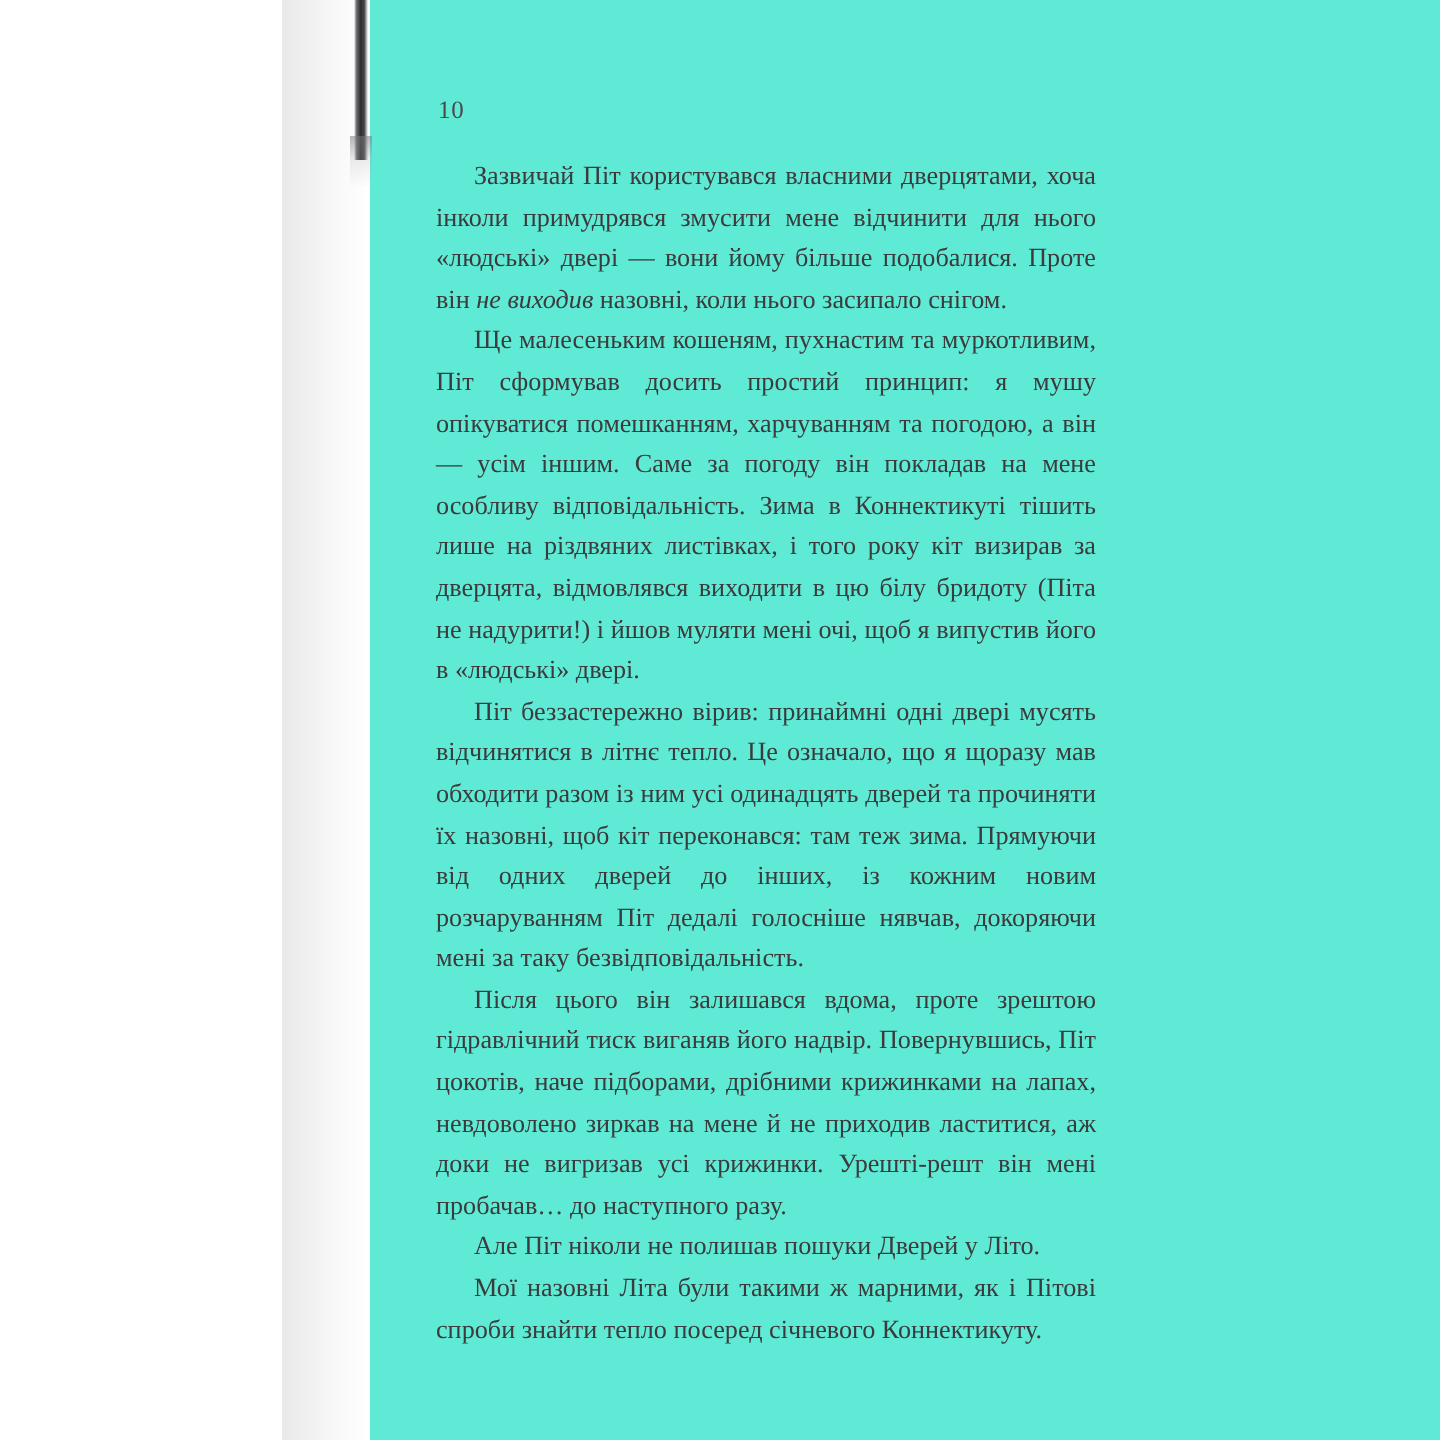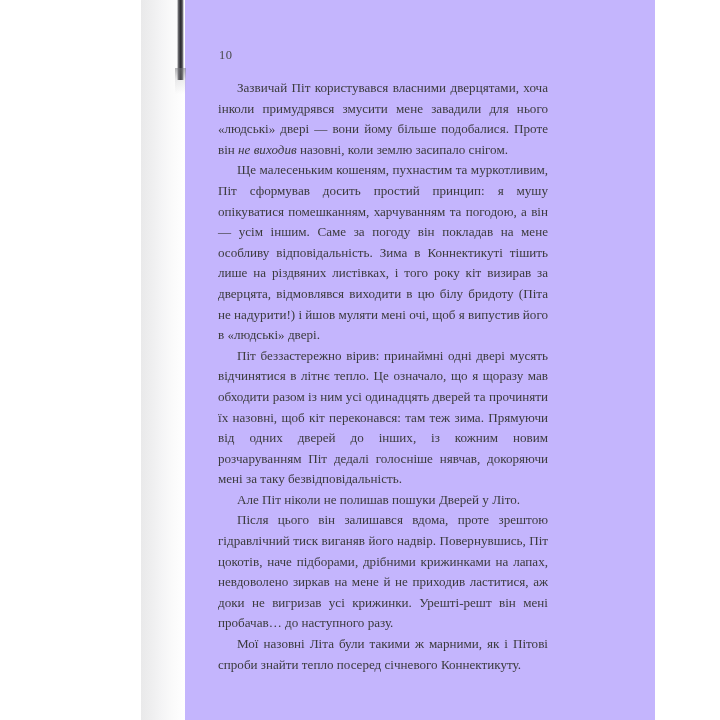--- a/index.html
+++ b/index.html
@@ -2,23 +2,23 @@
 <html><head>
 <meta charset="utf-8">
 <style>
   html, body {
     margin: 0;
     padding: 0;
     background: #ffffff;
   }
   #page {
     position: relative;
-    width: 655px;
+    width: 720px;
     height: 720px;
-    background: #c4b5fd;
+    background: #5eead4;
     overflow: hidden;
     font-family: "Liberation Serif", "DejaVu Serif", serif;
   }
 
   
   .gutter {
     position: absolute;
     left: 0;
     top: 0;
     width: 141px;
@@ -117,22 +117,22 @@
   <div class="gutter"></div>
   <div class="binding-shadow"></div>
   <div class="spine"></div>
   <div class="spine-fade"></div>
 
   <div class="sheet">
 
     <div class="folio">10</div>
 
     <div class="textblock" id="textblock">
-        <p><span>Зазвичай Піт користувався власними дверцятами, хоча інколи примудрявся змусити мене завадили для нього «людські» двері — вони йому більше подобалися. Проте він </span><em>не виходив</em><span> назовні, коли землю засипало снігом.</span></p>
+        <p><span>Зазвичай Піт користувався власними дверцятами, хоча інколи примудрявся змусити мене відчинити для нього «людські» двері — вони йому більше подобалися. Проте він </span><em>не виходив</em><span> назовні, коли нього засипало снігом.</span></p>
         <p><span>Ще малесеньким кошеням, пухнастим та муркотливим, Піт сформував досить простий принцип: я мушу опікуватися помешканням, харчуванням та погодою, а він — усім іншим. Саме за погоду він покладав на мене особливу відповідальність. Зима в Коннектикуті тішить лише на різдвяних листівках, і того року кіт визирав за дверцята, відмовлявся виходити в цю білу бридоту (Піта не надурити!) і йшов муляти мені очі, щоб я випустив його в «людські» двері.</span></p>
         <p><span>Піт беззастережно вірив: принаймні одні двері мусять відчинятися в літнє тепло. Це означало, що я щоразу мав обходити разом із ним усі одинадцять дверей та прочиняти їх назовні, щоб кіт переконався: там теж зима. Прямуючи від одних дверей до інших, із кожним новим розчаруванням Піт дедалі голосніше нявчав, докоряючи мені за таку безвідповідальність.</span></p>
+        <p><span>Після цього він залишався вдома, проте зрештою гідравлічний тиск виганяв його надвір. Повернувшись, Піт цокотів, наче підборами, дрібними крижинками на лапах, невдоволено зиркав на мене й не приходив ластитися, аж доки не вигризав усі крижинки. Урешті-решт він мені пробачав… до наступного разу.</span></p>
         <p><span>Але Піт ніколи не полишав пошуки Дверей у Літо.</span></p>
-        <p><span>Після цього він залишався вдома, проте зрештою гідравлічний тиск виганяв його надвір. Повернувшись, Піт цокотів, наче підборами, дрібними крижинками на лапах, невдоволено зиркав на мене й не приходив ластитися, аж доки не вигризав усі крижинки. Урешті-решт він мені пробачав… до наступного разу.</span></p>
         <p><span>Мої назовні Літа були такими ж марними, як і Пітові спроби знайти тепло посеред січневого Коннектикуту.</span></p>
       </div>
 
   </div>
 </div>
 
 </body></html>

